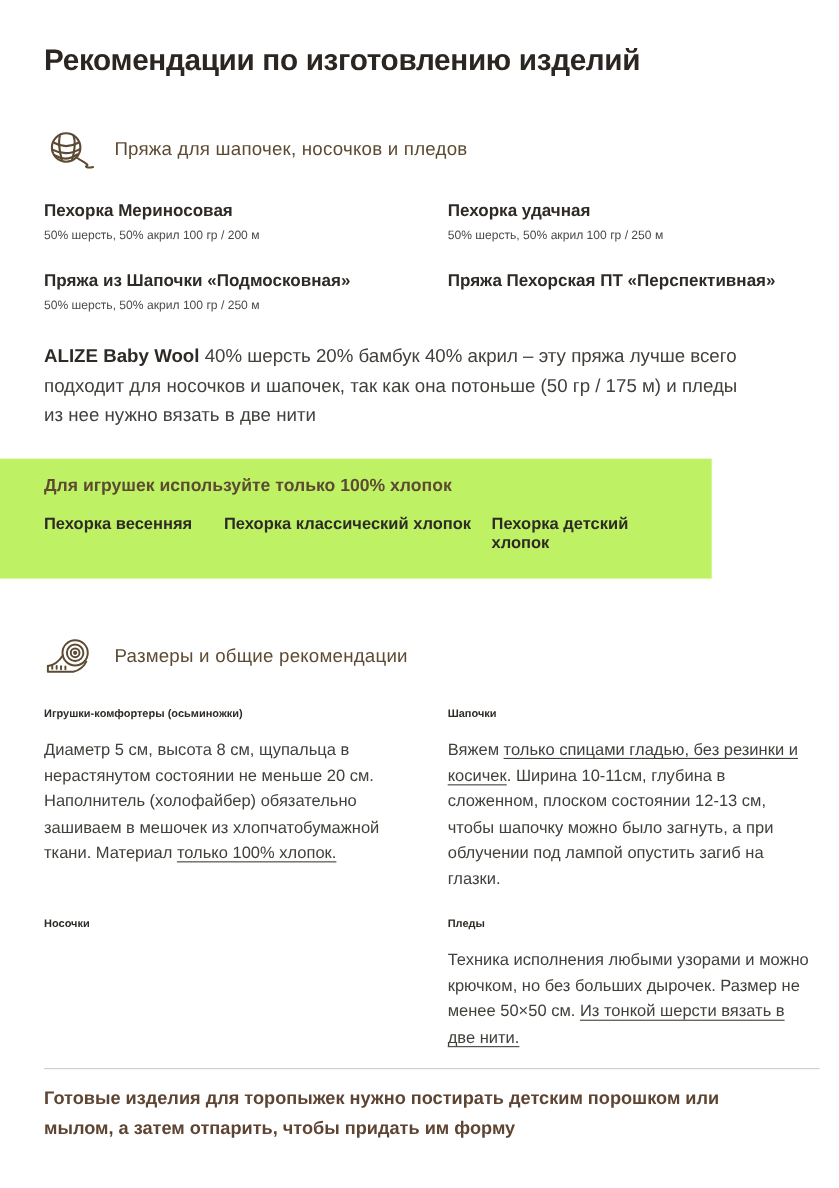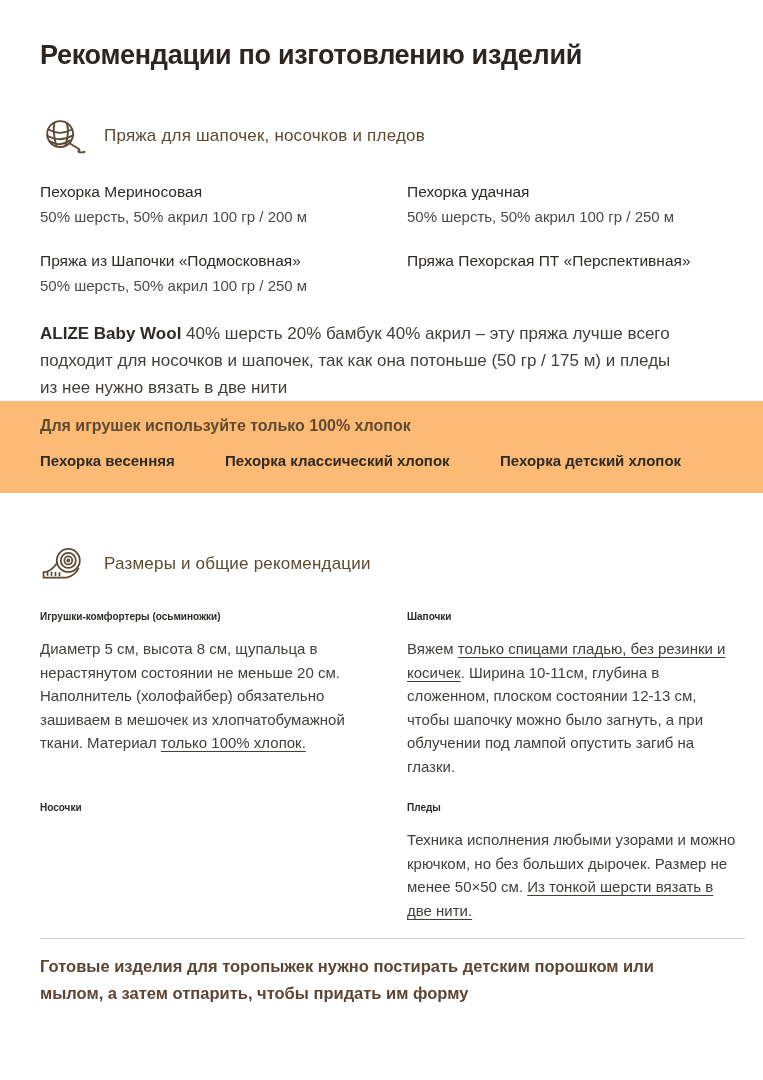--- a/index.html
+++ b/index.html
@@ -41,44 +41,45 @@
   
   .yarn-grid {
     margin-top: 26px;
     display: grid;
     grid-template-columns: 340px 330px;
     column-gap: 27px;
     row-gap: 27px;
   }
   .yarn-name {
     font-size: 15.5px;
-    font-weight: 400;
+    font-weight: 700;
     color: #2e2a26;
   }
   .yarn-spec {
     margin-top: 7px;
-    font-size: 15px;
+    font-size: 11px;
     color: #4c4a47;
   }
 
   
   .alize-paragraph {
     margin-top: 26px;
     font-size: 17px;
     line-height: 27px;
     color: #43403c;
     max-width: 700px;
   }
   .alize-paragraph .brand { font-weight: 700; color: #2e2a26; }
 
   
   .toys-box {
-    background: #fdba74;
+    margin-top: 26px;
+    background: #bef264;
     padding: 16px 40px 24px 40px;
-    width: 763px;
+    width: 647px;
   }
   .toys-heading {
     font-size: 16px;
     font-weight: 700;
     color: #5d4a33;
   }
   .toys-items { margin-top: 17px; display: flex; }
   .toys-item {
     font-size: 15px;
     font-weight: 700;

